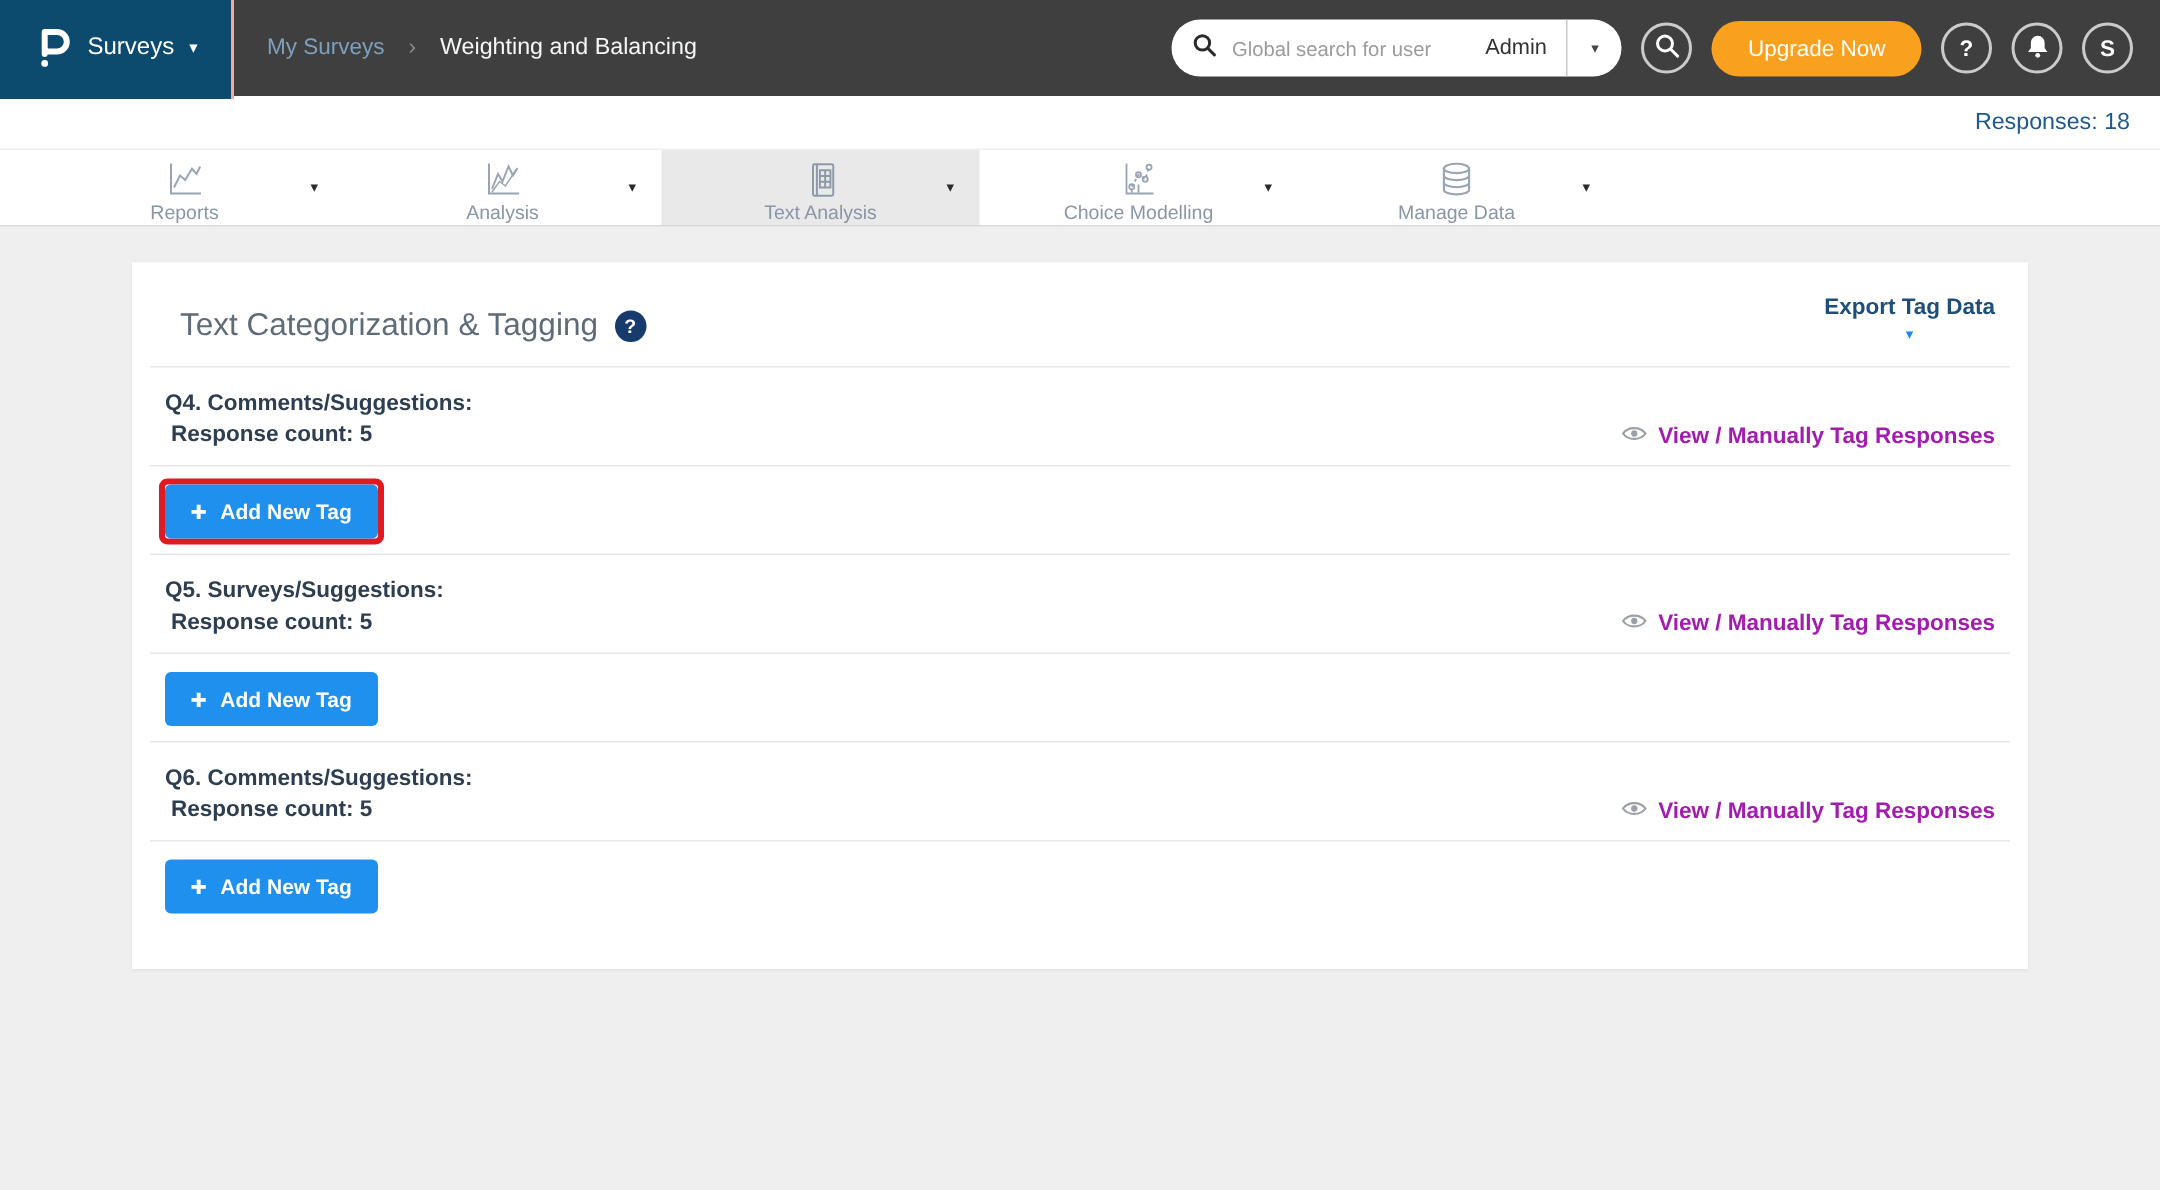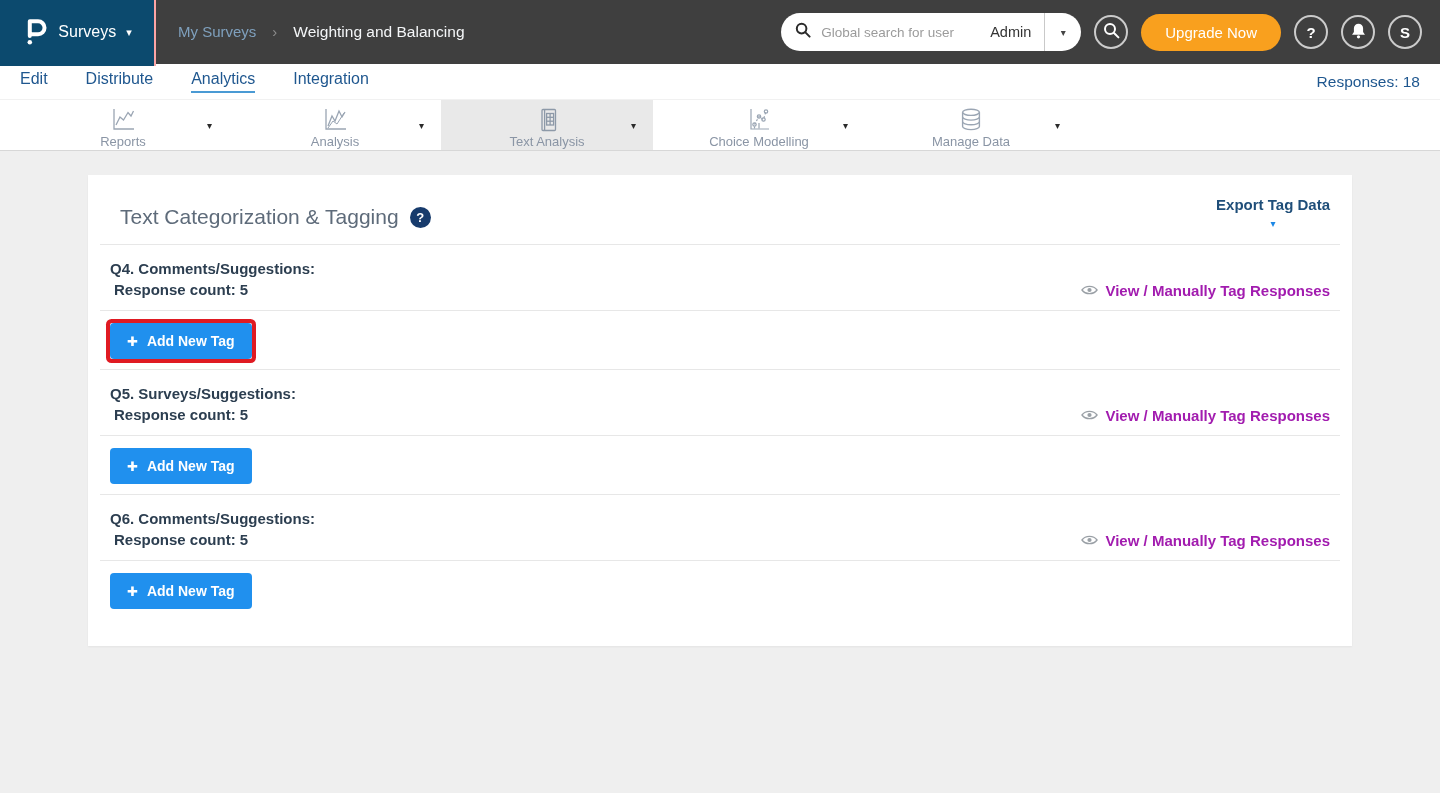--- a/index.html
+++ b/index.html
@@ -142,26 +142,20 @@
       </span>
     </button>
 
     <button class="circle-btn">
       <span class="glyph">S</span>
     </button>
   </div>
 </header>
 
 <nav class="nav-row">
-  <div class="nav-items">
-    <span class="nav-item">Edit</span>
-    <span class="nav-item">Distribute</span>
-    <span class="nav-item active">Analytics</span>
-    <span class="nav-item">Integration</span>
-  </div>
   <span class="nav-responses">Responses: 18</span>
 </nav>
 
 <div class="toolbar">
 
   <div class="tab">
     <span class="tab-icon">
       <svg width="26" height="25" viewBox="0 0 26 25" fill="none" stroke="#9aa5b3" stroke-width="1.3">
         <path d="M4 2 V22 H24"></path>
           <polyline points="6,18 10,10 13.5,13 18,5.5 21,9 23.5,4"></polyline>

